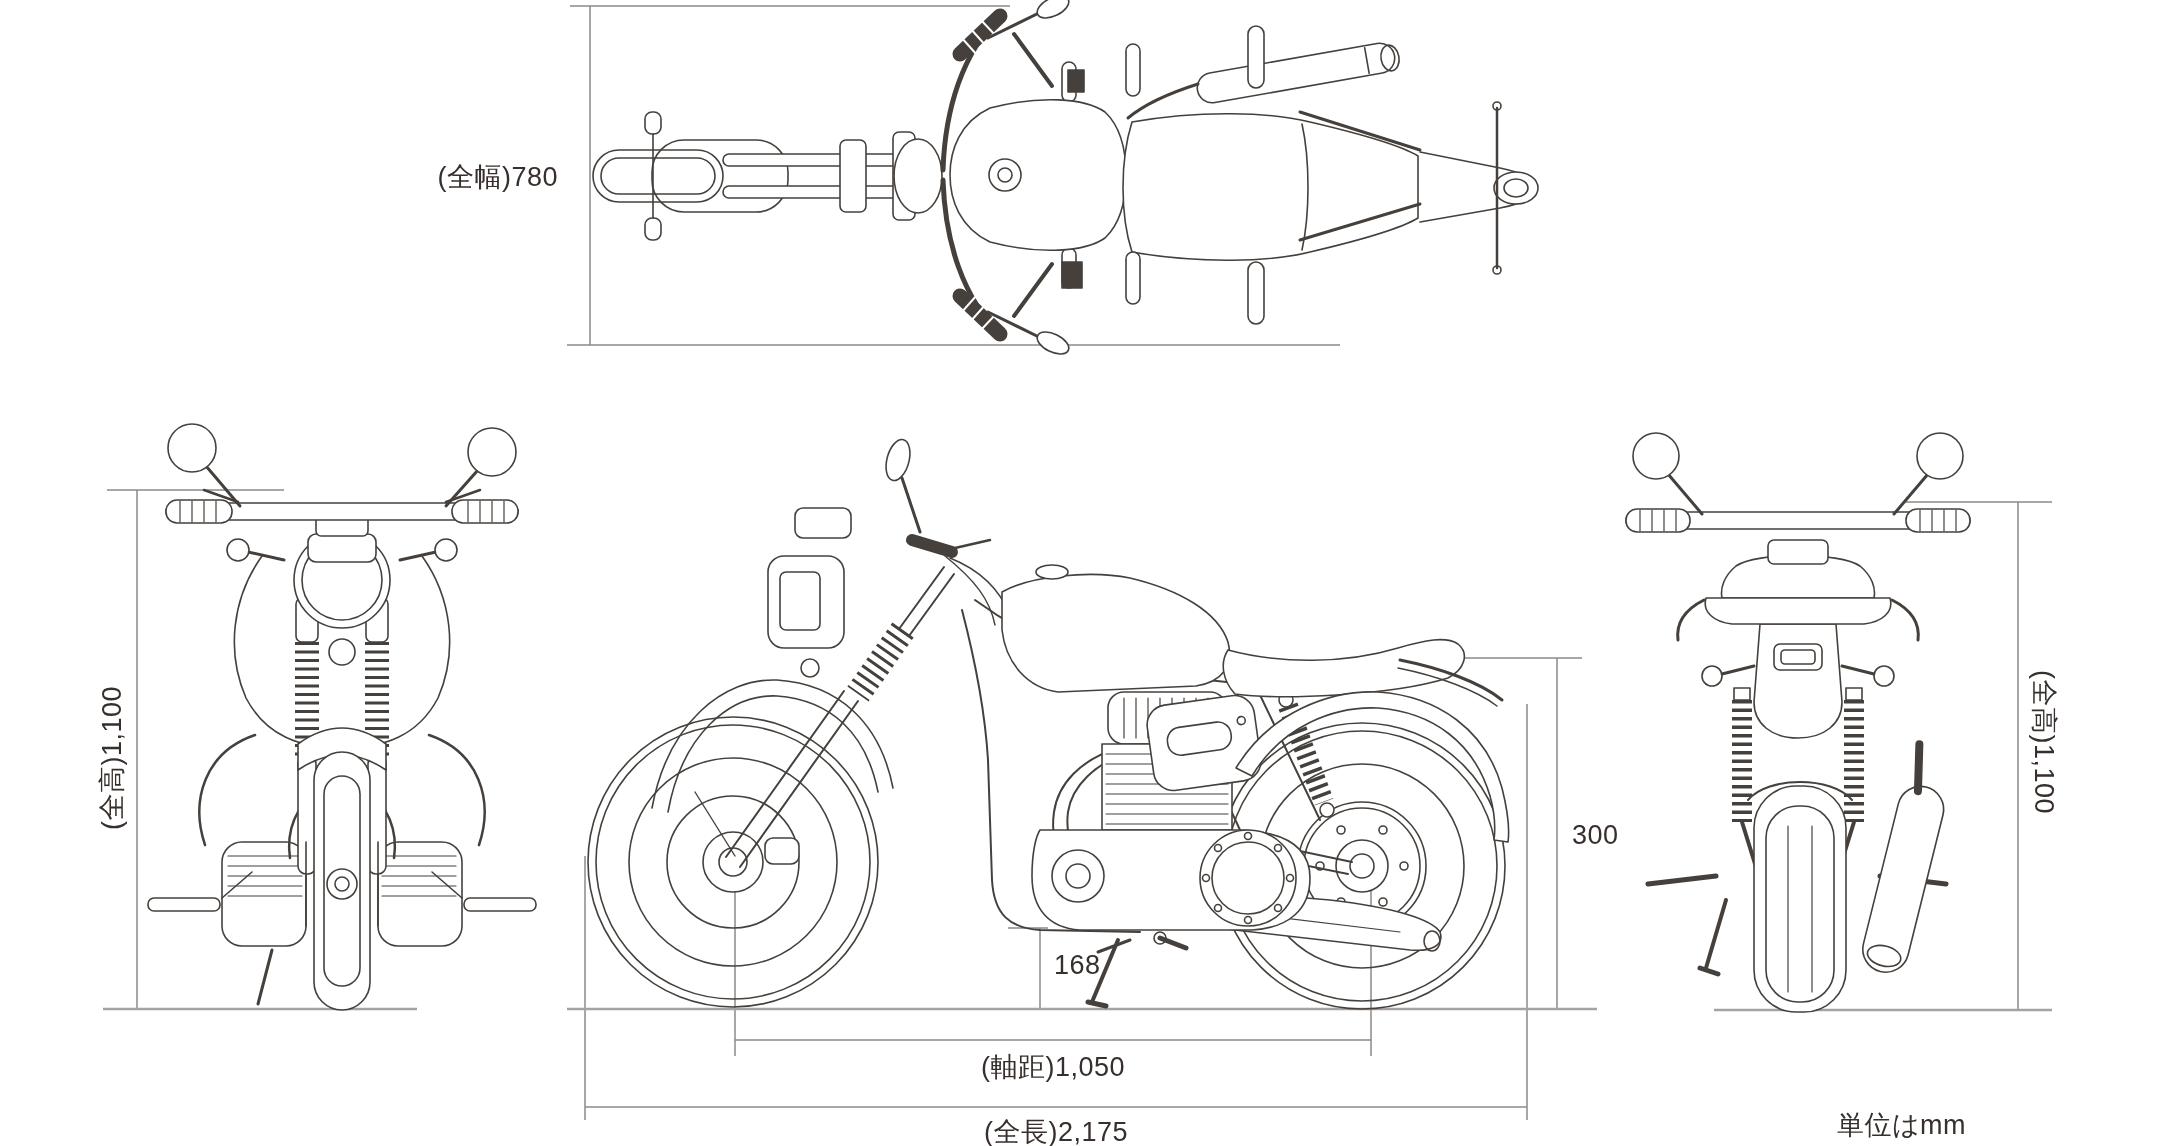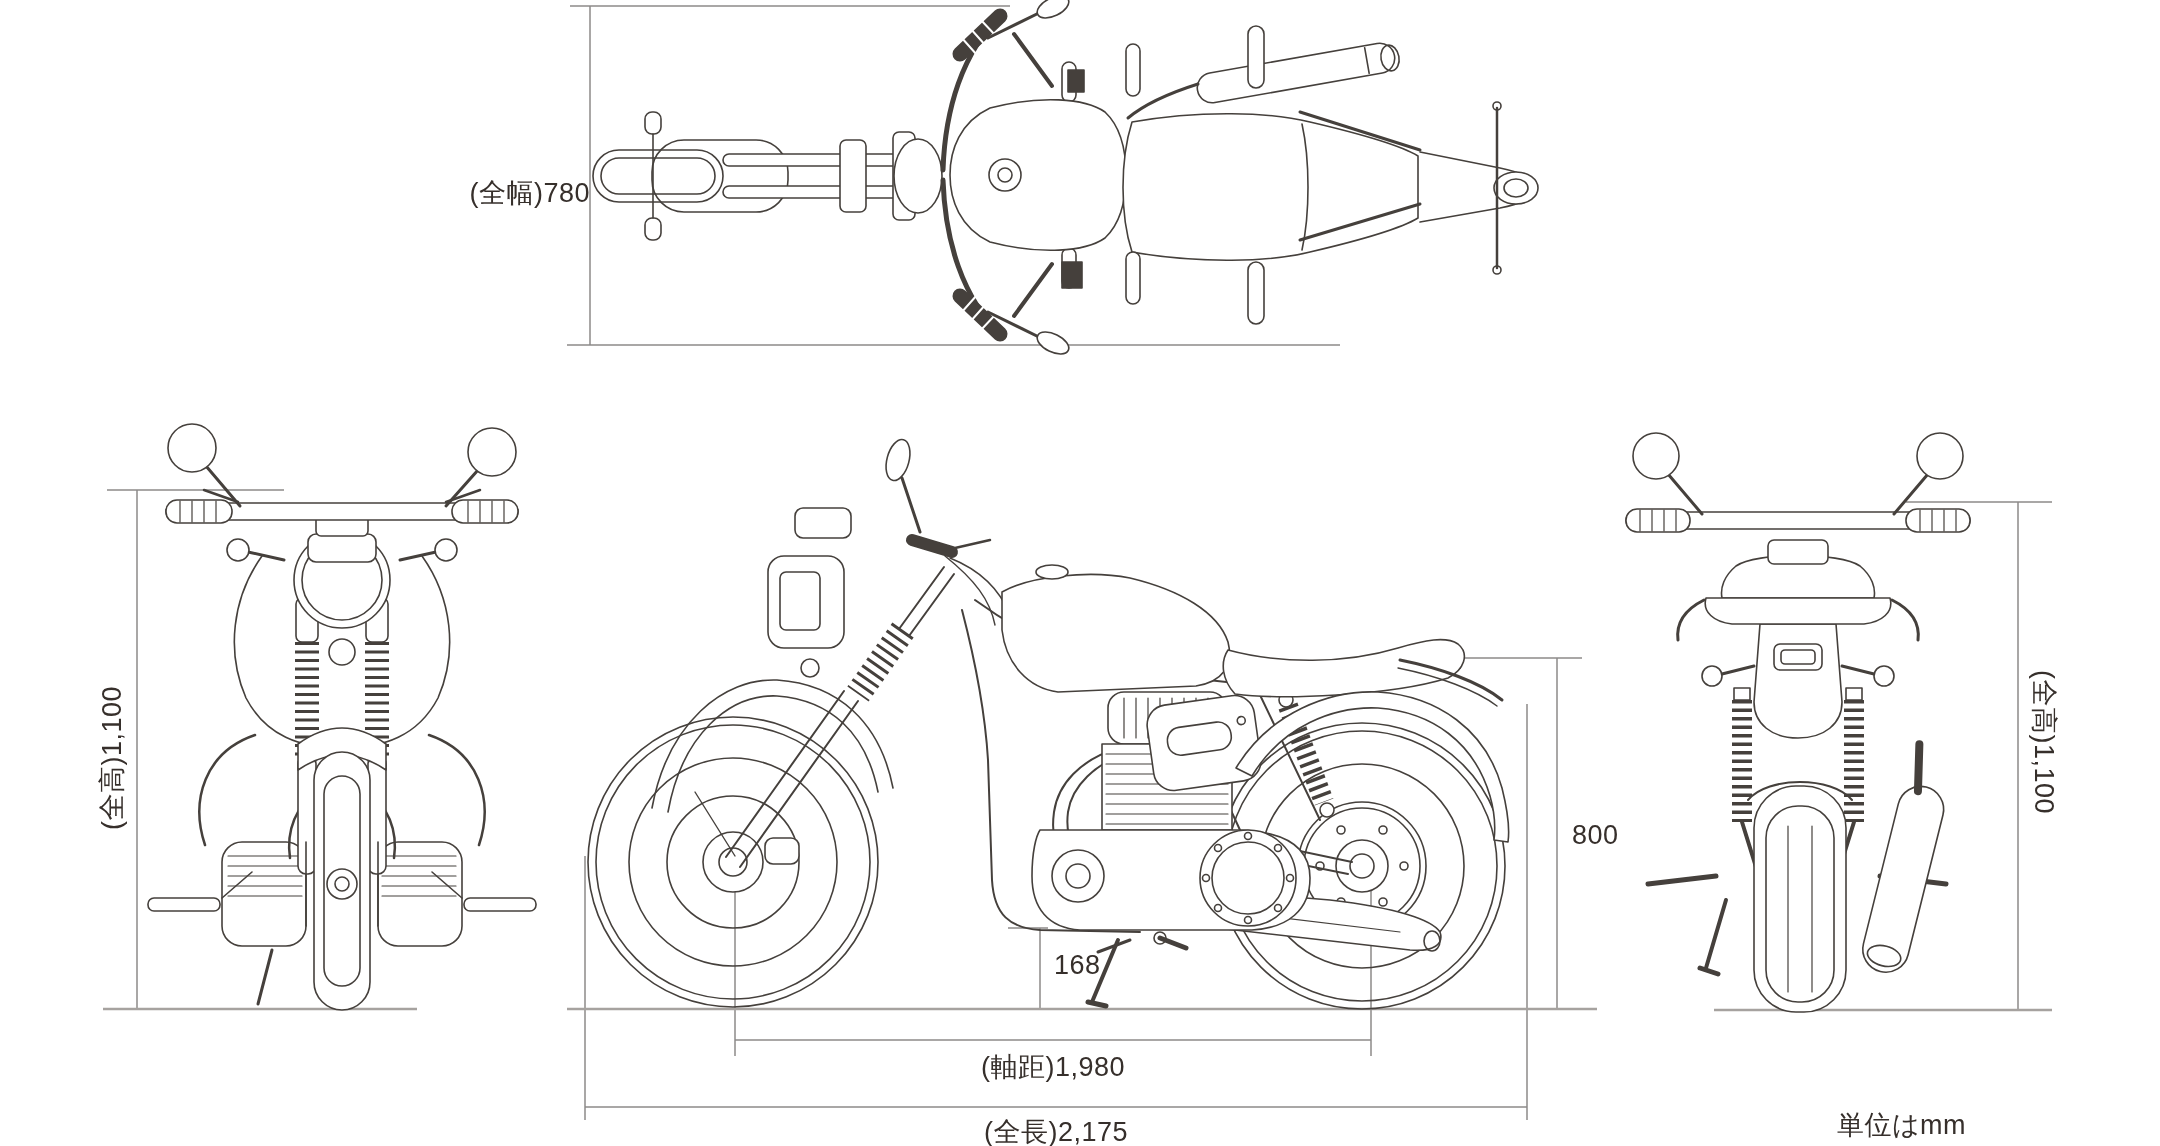--- a/index.html
+++ b/index.html
@@ -380,28 +380,28 @@
           <line x1="1956" y1="510" x2="1956" y2="531"></line>
     </g>
 
     <line x1="1668" y1="474" x2="1702" y2="514" stroke-width="3"></line>
     <line x1="1928" y1="474" x2="1894" y2="514" stroke-width="3"></line>
     <circle cx="1656" cy="456" r="23" fill="#fff"></circle>
     <circle cx="1940" cy="456" r="23" fill="#fff"></circle>
   </g>
 </svg>
 
-  <div class="dim-label ralign" style="left:432px;top:162px;width:158px;margin-top:16px;">(全幅)780</div>
+  <div class="dim-label ralign" style="left:400px;top:162px;width:158px;">(全幅)780</div>
 
   <div class="dim-label rot-ccw" style="left:113px;top:758px;">(全高)1,100</div>
 
   <div class="dim-label rot-cw" style="left:2043px;top:742px;">(全高)1,100</div>
 
   <div class="dim-label vctr" style="left:1054px;top:966px;">168</div>
 
-  <div class="dim-label vctr" style="left:1572px;top:836px;">800</div>
-
-  <div class="dim-label ctr" style="left:1053px;top:1068px;">(軸距)1,980</div>
+  <div class="dim-label vctr" style="left:1572px;top:836px;">300</div>
+
+  <div class="dim-label ctr" style="left:1053px;top:1068px;">(軸距)1,050</div>
 
   <div class="dim-label ctr" style="left:1056px;top:1133px;">(全長)2,175</div>
 
   <div class="dim-label ralign" style="left:1784px;top:1110px;width:182px;">単位はmm</div>
 </div>
 
 </body></html>

